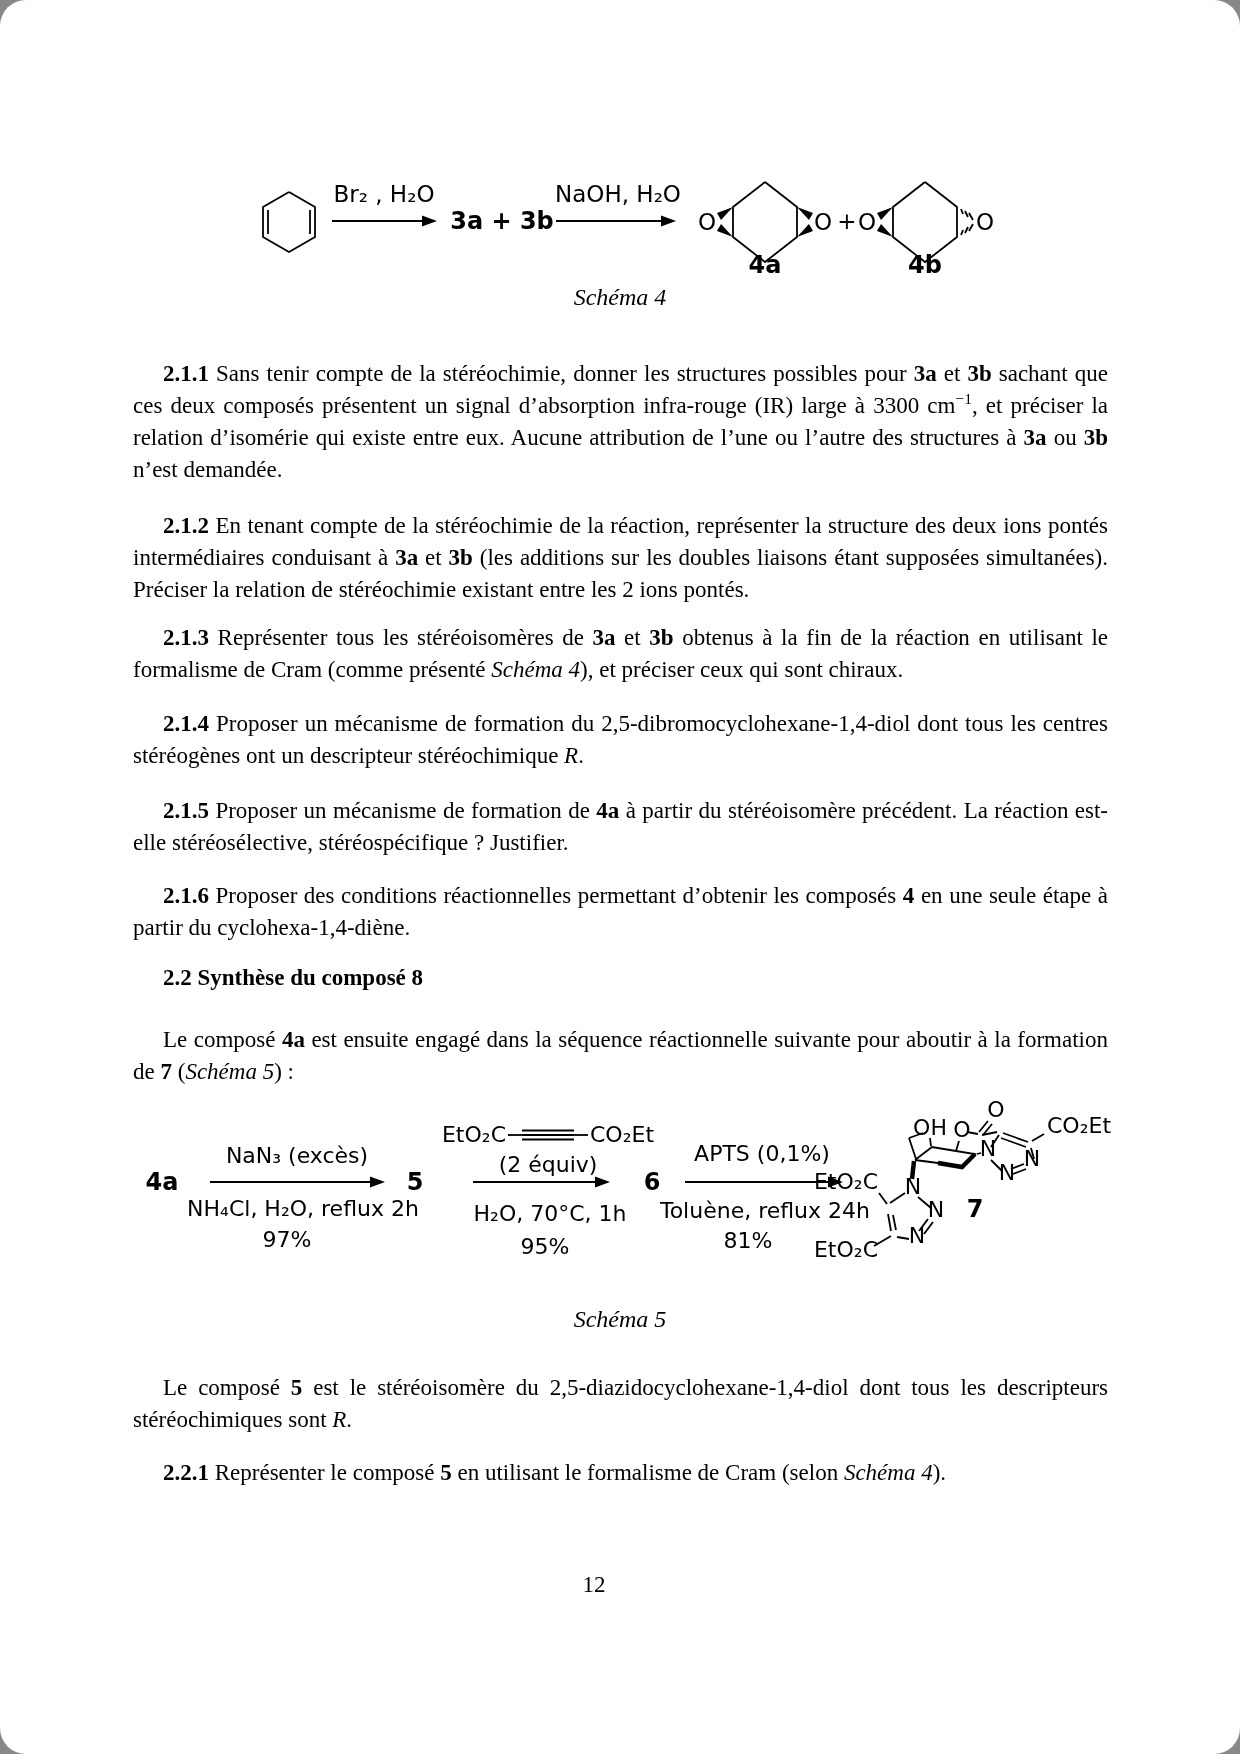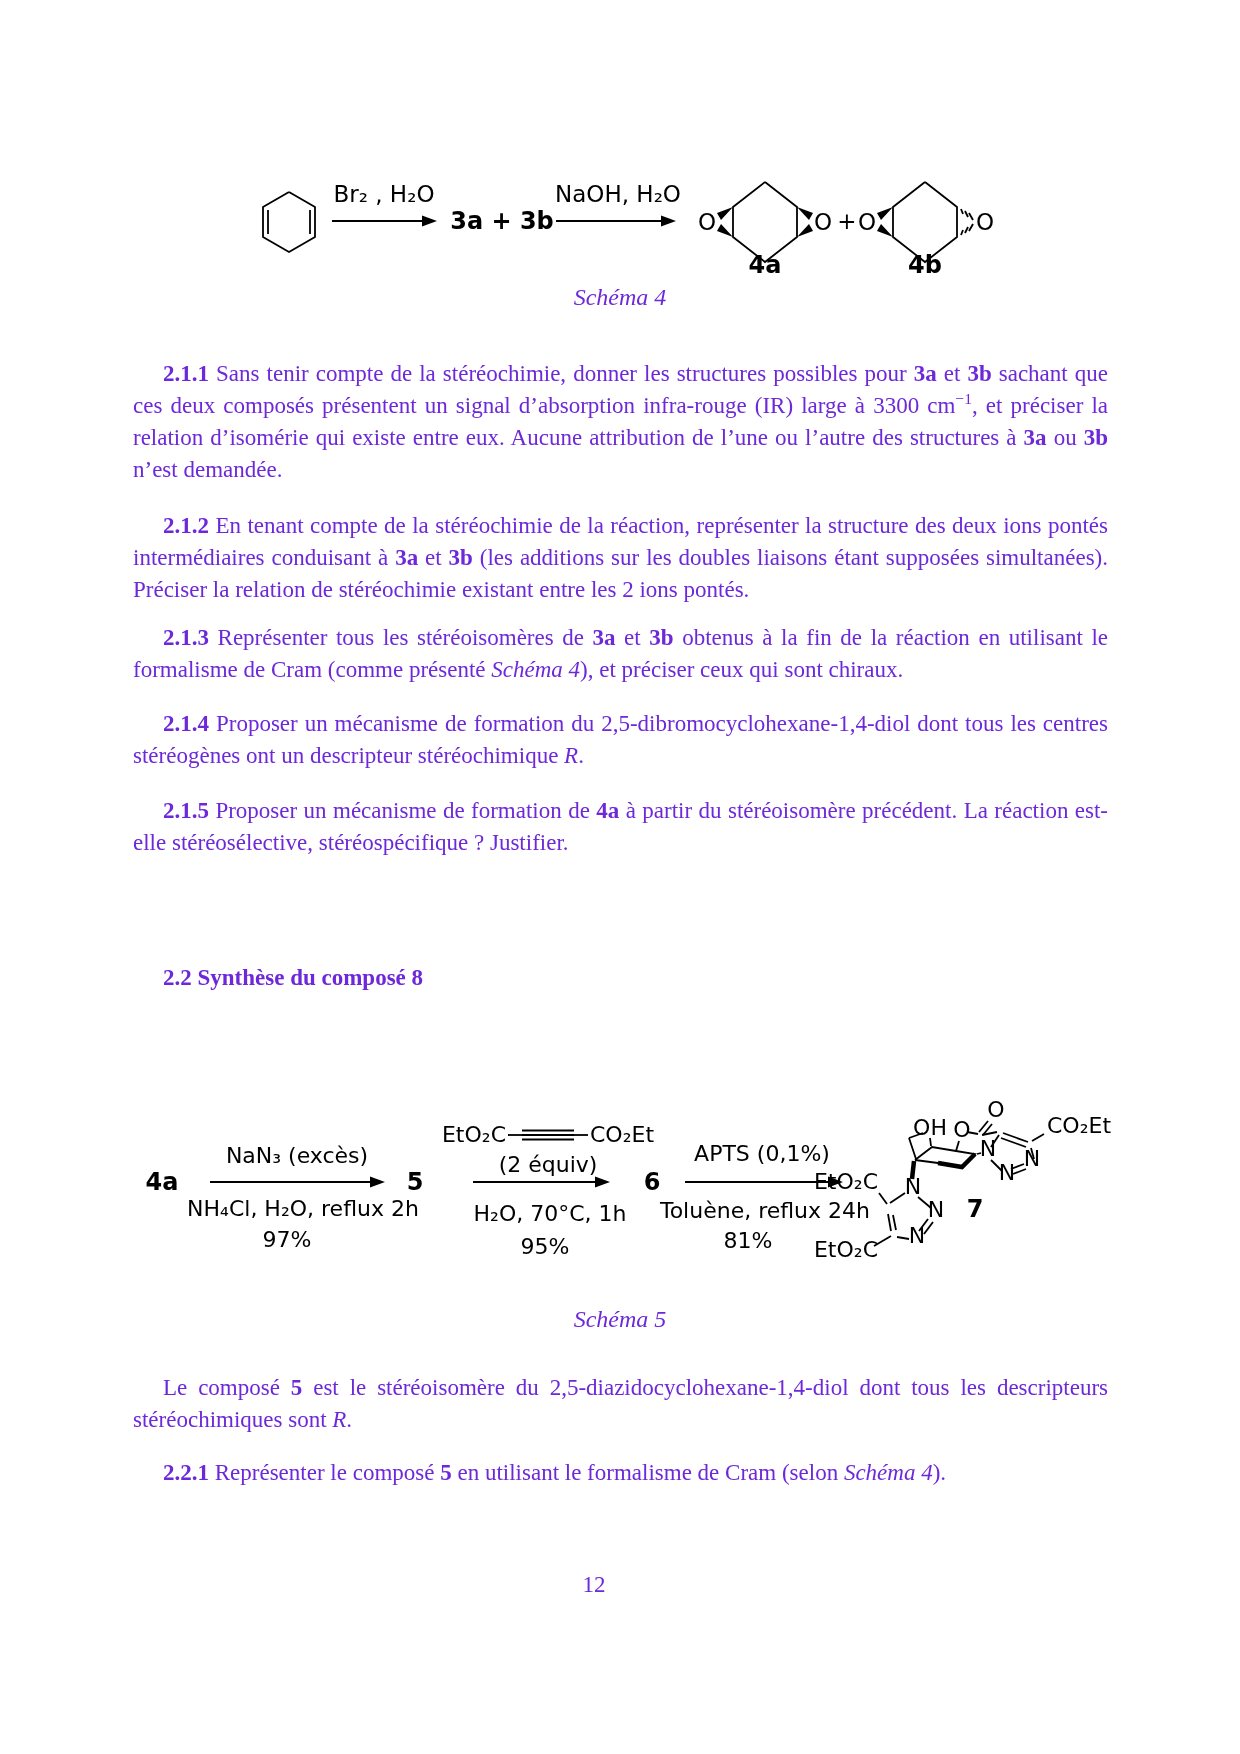--- a/index.html
+++ b/index.html
@@ -1,19 +1,20 @@
 <!DOCTYPE html>
 <html><head>
 <meta charset="utf-8">
 <style>
   html,body{margin:0;padding:0;background:#888;}
   #page{
     position:relative;width:1240px;height:1754px;margin:0 auto;
-    background:#ffffff;color:#6d28d9;overflow:hidden;
+    background:#ffffff;color:#000000;overflow:hidden;
     font-family:"Liberation Serif", serif;
+    border-radius:26px;
   }
   .para{
     position:absolute;left:133px;width:975px;
     font-size:23px;line-height:32px;text-align:justify;text-indent:30px;
   }
   .b{font-weight:bold;margin-top:36px;}
   .i{font-style:italic;}
   sup{font-size:68%;line-height:0;}
   .caption{
     position:absolute;left:0;width:1240px;text-align:center;
@@ -93,21 +94,23 @@
     <text class="cpd" x="925" y="143" text-anchor="middle">4b</text>
   </svg>
 
   <div class="caption" style="top:284px">Schéma 4</div>
 
   <div class="para" style="top:358px"><span class="b">2.1.1</span><span> Sans tenir compte de la stéréochimie, donner les structures possibles pour </span><span class="b">3a</span><span> et </span><span class="b">3b</span><span> sachant que ces deux composés présentent un signal d’absorption infra-rouge (IR) large à 3300 cm</span><sup>−1</sup><span>, et préciser la relation d’isomérie qui existe entre eux. Aucune attribution de l’une ou l’autre des structures à </span><span class="b">3a</span><span> ou </span><span class="b">3b</span><span> n’est demandée.</span></div>
   <div class="para" style="top:510px"><span class="b">2.1.2</span><span> En tenant compte de la stéréochimie de la réaction, représenter la structure des deux ions pontés intermédiaires conduisant à </span><span class="b">3a</span><span> et </span><span class="b">3b</span><span> (les additions sur les doubles liaisons étant supposées simultanées). Préciser la relation de stéréochimie existant entre les 2 ions pontés.</span></div>
   <div class="para" style="top:622px"><span class="b">2.1.3</span><span> Représenter tous les stéréoisomères de </span><span class="b">3a</span><span> et </span><span class="b">3b</span><span> obtenus à la fin de la réaction en utilisant le formalisme de Cram (comme présenté </span><span class="i">Schéma 4</span><span>), et préciser ceux qui sont chiraux.</span></div>
   <div class="para" style="top:708px"><span class="b">2.1.4</span><span> Proposer un mécanisme de formation du 2,5-dibromocyclohexane-1,4-diol dont tous les centres stéréogènes ont un descripteur stéréochimique </span><span class="i">R</span><span>.</span></div>
   <div class="para" style="top:795px"><span class="b">2.1.5</span><span> Proposer un mécanisme de formation de </span><span class="b">4a</span><span> à partir du stéréoisomère précédent. La réaction est-elle stéréosélective, stéréospécifique ? Justifier.</span></div>
+  <div class="para" style="top:880px"><span class="b">2.1.6</span><span> Proposer des conditions réactionnelles permettant d’obtenir les composés </span><span class="b">4</span><span> en une seule étape à partir du cyclohexa-1,4-diène.</span></div>
   <div class="para" style="top:962px"><span class="b">2.2 Synthèse du composé 8</span></div>
+  <div class="para" style="top:1024px"><span>Le composé </span><span class="b">4a</span><span> est ensuite engagé dans la séquence réactionnelle suivante pour aboutir à la formation de </span><span class="b">7</span><span> (</span><span class="i">Schéma 5</span><span>) :</span></div>
 
   <svg style="top:1075px" width="1240" height="215" viewBox="0 0 1240 215">
     <text class="cpd" x="162" y="115" text-anchor="middle">4a</text>
 
     <g>
       <line x1="210" y1="107" x2="372" y2="107"></line>
       <polygon points="385,107 370,101.5 370,112.5"></polygon>
     </g>
     <text class="lbl-sm" x="297" y="88" text-anchor="middle">NaN₃ (excès)</text>
     <text class="lbl-sm" x="303" y="141" text-anchor="middle">NH₄Cl, H₂O, reflux 2h</text>

